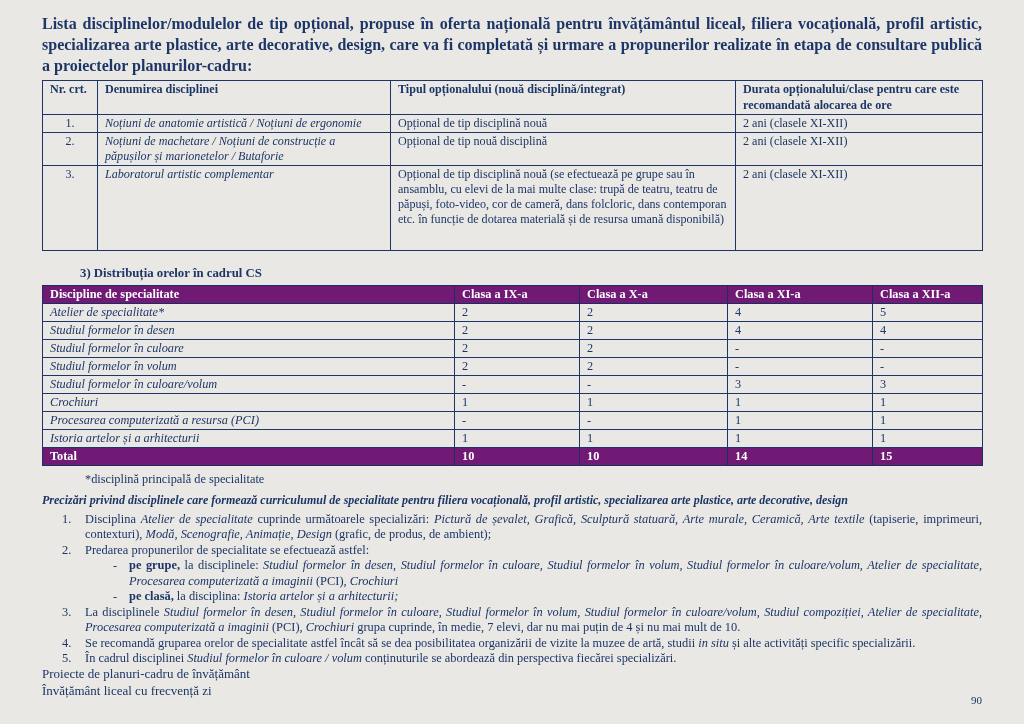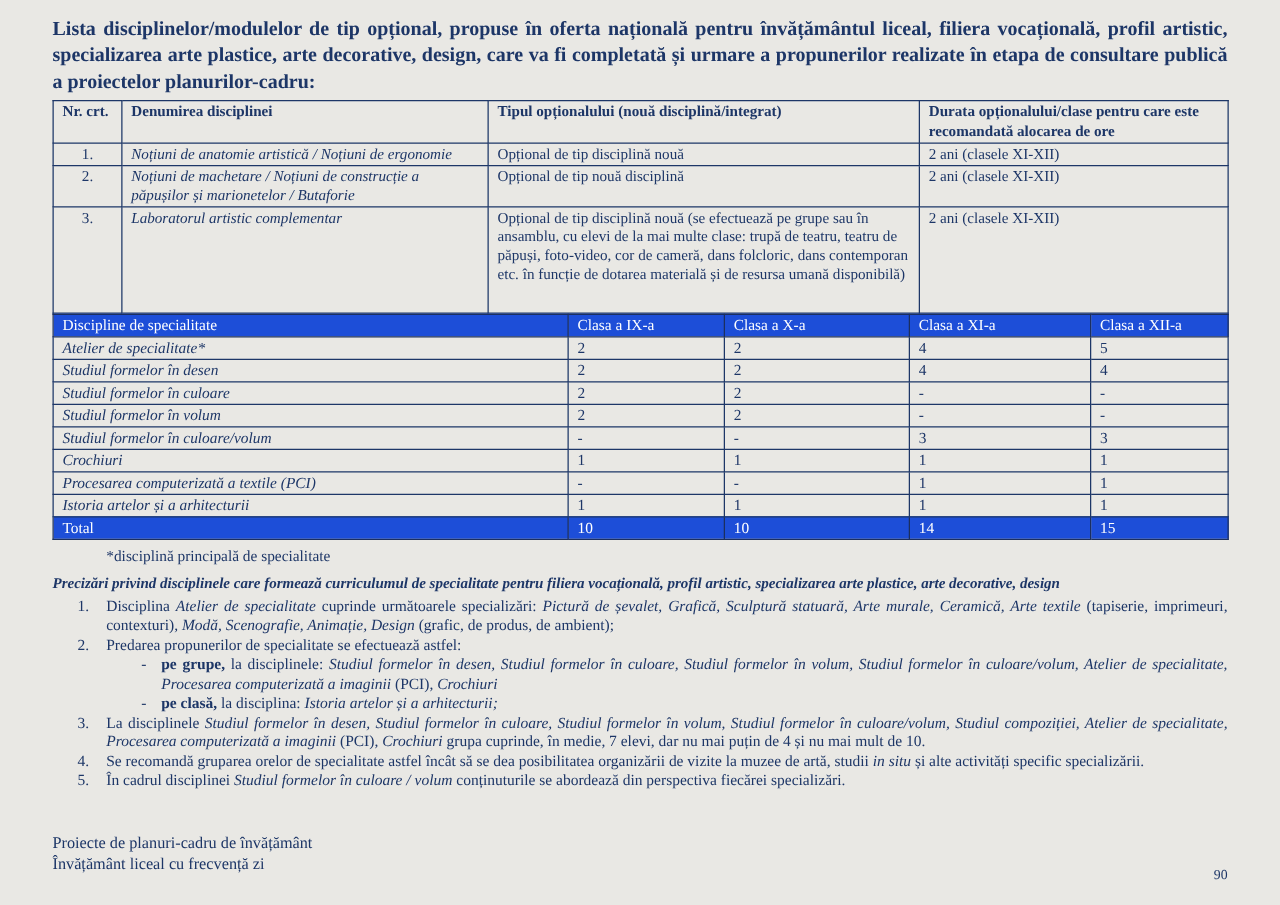--- a/index.html
+++ b/index.html
@@ -31,21 +31,21 @@
   .bd { font-weight:bold; }
   .vmid { vertical-align:middle; }
   .just { text-align:justify; }
   .row3 td { height:85px; }
   .sec-heading { font-weight:bold; font-size:12.8px; margin:15px 0 4px 38px; }
   .t2 th, .t2 td {
     border:1px solid #1d3667; padding:1px 7px;
     font-size:12.3px; line-height:1.22; text-align:left; vertical-align:middle;
   }
   .t2 thead th, .t2 tr.total td {
-    background:#1d4ed8; color:#ffffff; font-weight:normal; border-color:#1b2f5f;
+    background:#701a75; color:#ffffff; font-weight:bold; border-color:#1b2f5f;
   }
   .t2 thead th + th, .t2 tr.total td + td { border-left:1px solid #cfd4e2; }
   .t2 .c-disc { width:412px; }
   .t2 .c-9 { width:125px; }
   .t2 .c-10 { width:148px; }
   .t2 .c-11 { width:145px; }
   .t2 .c-12 { width:110px; }
   .footnote { margin:6px 0 0 43px; font-size:12.3px; }
   .notes-heading { font-weight:bold; font-size:12px; margin-top:6px;font-style:italic; }
   .notes { margin-top:4px; }
@@ -95,20 +95,21 @@
       </tr>
       <tr class="row3">
         <td class="nr">3.</td>
         <td class="it vmid">Laboratorul artistic complementar</td>
         <td class="just">Opțional de tip disciplină nouă (se efectuează pe grupe sau în ansamblu, cu elevi de la mai multe clase: trupă de teatru, teatru de păpuși, foto-video, cor de cameră, dans folcloric, dans contemporan etc. în funcție de dotarea materială și de resursa umană disponibilă)</td>
         <td>2 ani (clasele XI-XII)</td>
       </tr>
     </tbody>
   </table>
 
+  <h3 class="sec-heading">3) Distribuția orelor în cadrul CS</h3>
 
   <table class="t2">
     <colgroup>
       <col class="c-disc">
         <col class="c-9">
         <col class="c-10">
         <col class="c-11">
         <col class="c-12">
     </colgroup>
     <thead>
@@ -157,21 +158,21 @@
         <td>3</td>
       </tr>
       <tr>
         <td class="it">Crochiuri</td>
         <td>1</td>
         <td>1</td>
         <td>1</td>
         <td>1</td>
       </tr>
       <tr>
-        <td class="it">Procesarea computerizată a textile (PCI)</td>
+        <td class="it">Procesarea computerizată a resursa (PCI)</td>
         <td>-</td>
         <td>-</td>
         <td>1</td>
         <td>1</td>
       </tr>
       <tr>
         <td class="it">Istoria artelor și a arhitecturii</td>
         <td>1</td>
         <td>1</td>
         <td>1</td>

